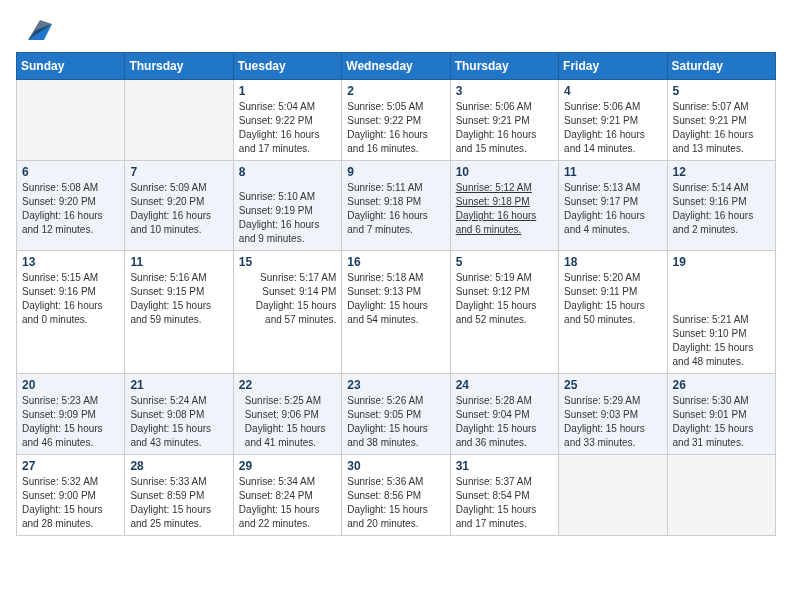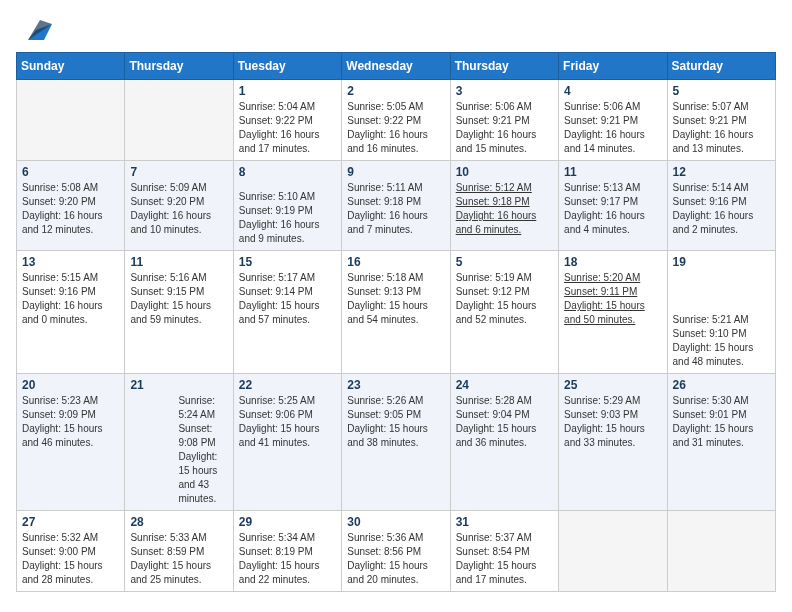--- a/index.html
+++ b/index.html
@@ -197,65 +197,65 @@
 Daylight: 16 hours and 0 minutes.</div>
         </td>
         <td>
           <span class="day-num">11</span>
           <div class="day-info" style="white-space: pre-line;">Sunrise: 5:16 AM
 Sunset: 9:15 PM
 Daylight: 15 hours and 59 minutes.</div>
         </td>
         <td>
           <span class="day-num">15</span>
-          <div class="day-info" style="white-space: pre-line;">Sunrise: 5:17 AM
+          <div class="day-info" style="white-space: pre-line; text-align: right;">Sunrise: 5:17 AM
 Sunset: 9:14 PM
 Daylight: 15 hours and 57 minutes.</div>
         </td>
         <td>
           <span class="day-num">16</span>
           <div class="day-info" style="white-space: pre-line;">Sunrise: 5:18 AM
 Sunset: 9:13 PM
 Daylight: 15 hours and 54 minutes.</div>
         </td>
         <td>
           <span class="day-num">5</span>
           <div class="day-info" style="white-space: pre-line;">Sunrise: 5:19 AM
 Sunset: 9:12 PM
 Daylight: 15 hours and 52 minutes.</div>
         </td>
         <td>
           <span class="day-num">18</span>
-          <div class="day-info" style="white-space: pre-line; text-decoration: underline;">Sunrise: 5:20 AM
+          <div class="day-info" style="white-space: pre-line;">Sunrise: 5:20 AM
 Sunset: 9:11 PM
 Daylight: 15 hours and 50 minutes.</div>
         </td>
         <td>
           <span class="day-num">19</span>
           <div class="day-info" style="white-space: pre-line; margin-top: 44px;">Sunrise: 5:21 AM
 Sunset: 9:10 PM
 Daylight: 15 hours and 48 minutes.</div>
         </td>
       </tr>
       <tr class="row-alt">
         <td>
           <span class="day-num">20</span>
           <div class="day-info" style="white-space: pre-line;">Sunrise: 5:23 AM
 Sunset: 9:09 PM
 Daylight: 15 hours and 46 minutes.</div>
         </td>
         <td>
           <span class="day-num">21</span>
-          <div class="day-info" style="white-space: pre-line; margin-left: 48px;">Sunrise: 5:24 AM
+          <div class="day-info" style="white-space: pre-line;">Sunrise: 5:24 AM
 Sunset: 9:08 PM
 Daylight: 15 hours and 43 minutes.</div>
         </td>
         <td>
           <span class="day-num">22</span>
-          <div class="day-info" style="white-space: pre-line;">Sunrise: 5:25 AM
+          <div class="day-info" style="white-space: pre-line; margin-left: 6px;">Sunrise: 5:25 AM
 Sunset: 9:06 PM
 Daylight: 15 hours and 41 minutes.</div>
         </td>
         <td>
           <span class="day-num">23</span>
           <div class="day-info" style="white-space: pre-line;">Sunrise: 5:26 AM
 Sunset: 9:05 PM
 Daylight: 15 hours and 38 minutes.</div>
         </td>
         <td>
@@ -286,21 +286,21 @@
         </td>
         <td>
           <span class="day-num">28</span>
           <div class="day-info" style="white-space: pre-line;">Sunrise: 5:33 AM
 Sunset: 8:59 PM
 Daylight: 15 hours and 25 minutes.</div>
         </td>
         <td>
           <span class="day-num">29</span>
           <div class="day-info" style="white-space: pre-line;">Sunrise: 5:34 AM
-Sunset: 8:19 PM
+Sunset: 8:24 PM
 Daylight: 15 hours and 22 minutes.</div>
         </td>
         <td>
           <span class="day-num">30</span>
           <div class="day-info" style="white-space: pre-line;">Sunrise: 5:36 AM
 Sunset: 8:56 PM
 Daylight: 15 hours and 20 minutes.</div>
         </td>
         <td>
           <span class="day-num">31</span>

